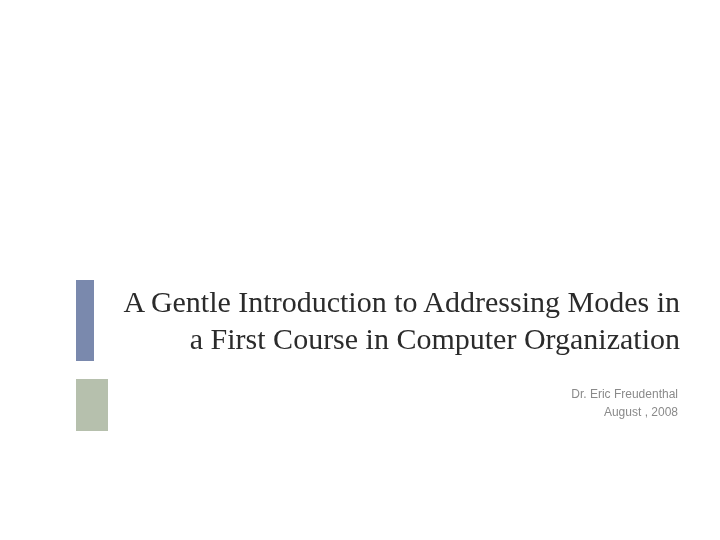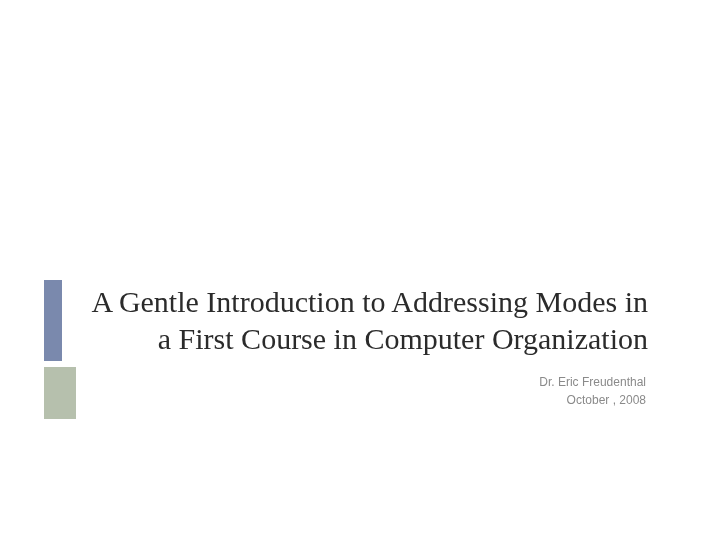--- a/index.html
+++ b/index.html
@@ -11,21 +11,21 @@
     font-family: Georgia, "Times New Roman", serif;
     overflow: hidden;
   }
   .slide {
     position: relative;
     width: 720px;
     height: 540px;
   }
   .content-block {
     position: absolute;
-    left: 44px;
+    left: 76px;
     top: 280px;
     width: 610px;
   }
   .title-row {
     display: flex;
     align-items: stretch;
   }
   .accent-bar {
     width: 18px;
     background: #7a89ad;
@@ -36,21 +36,21 @@
     flex: 1;
     color: #2b2b2b;
     font-size: 30px;
     line-height: 1.22;
     text-align: right;
     padding: 4px 6px 4px 0;
   }
   .meta-row {
     display: flex;
     align-items: stretch;
-    margin-top: 6px;
+    margin-top: 18px;
   }
   .meta-accent {
     width: 32px;
     flex: 0 0 32px;
     background: #b6c0ad;
   }
   .meta-text {
     flex: 1;
     text-align: right;
     color: #8a8a8a;
@@ -71,18 +71,18 @@
 
     <div class="title-row">
       <div class="accent-bar"></div>
       <div class="title-text">A Gentle Introduction to Addressing Modes in a First Course in Computer Organization</div>
     </div>
 
     <div class="meta-row">
       <div class="meta-accent"></div>
       <div class="meta-text">
         <div>Dr. Eric Freudenthal</div>
-        <div>October , 2008</div>
+        <div>August , 2008</div>
       </div>
     </div>
 
   </div>
 </div>
 
 </body></html>

